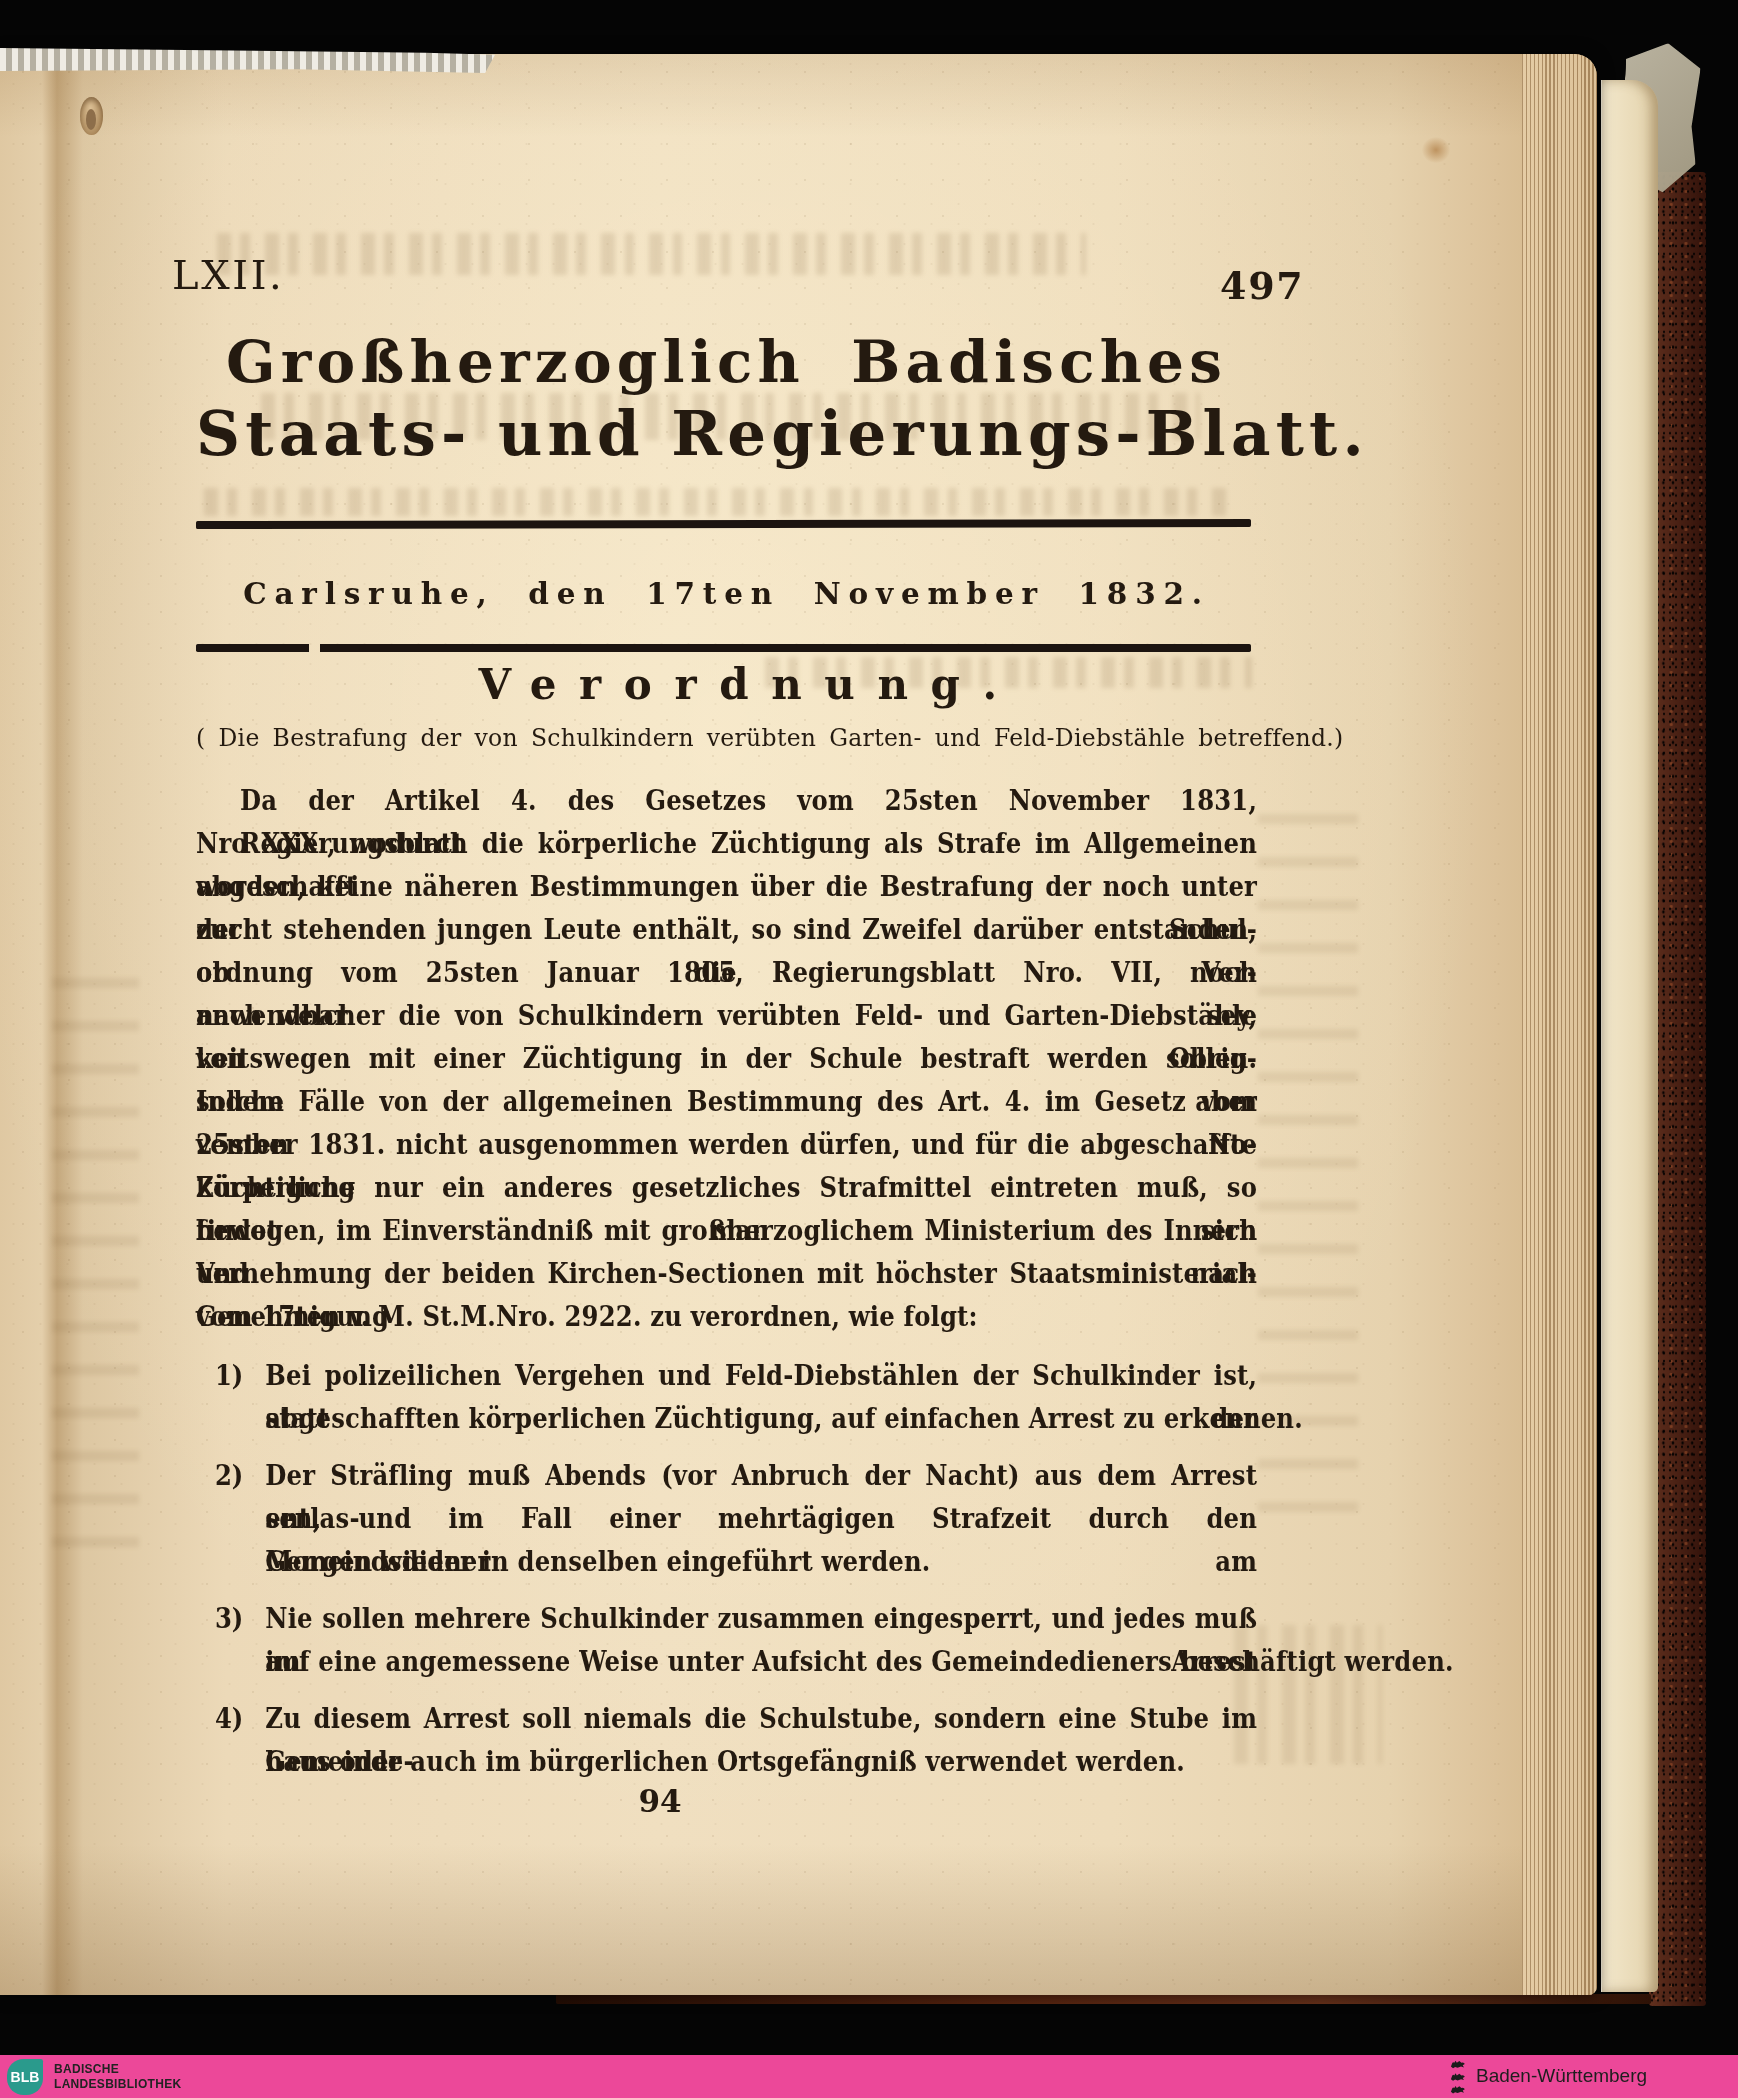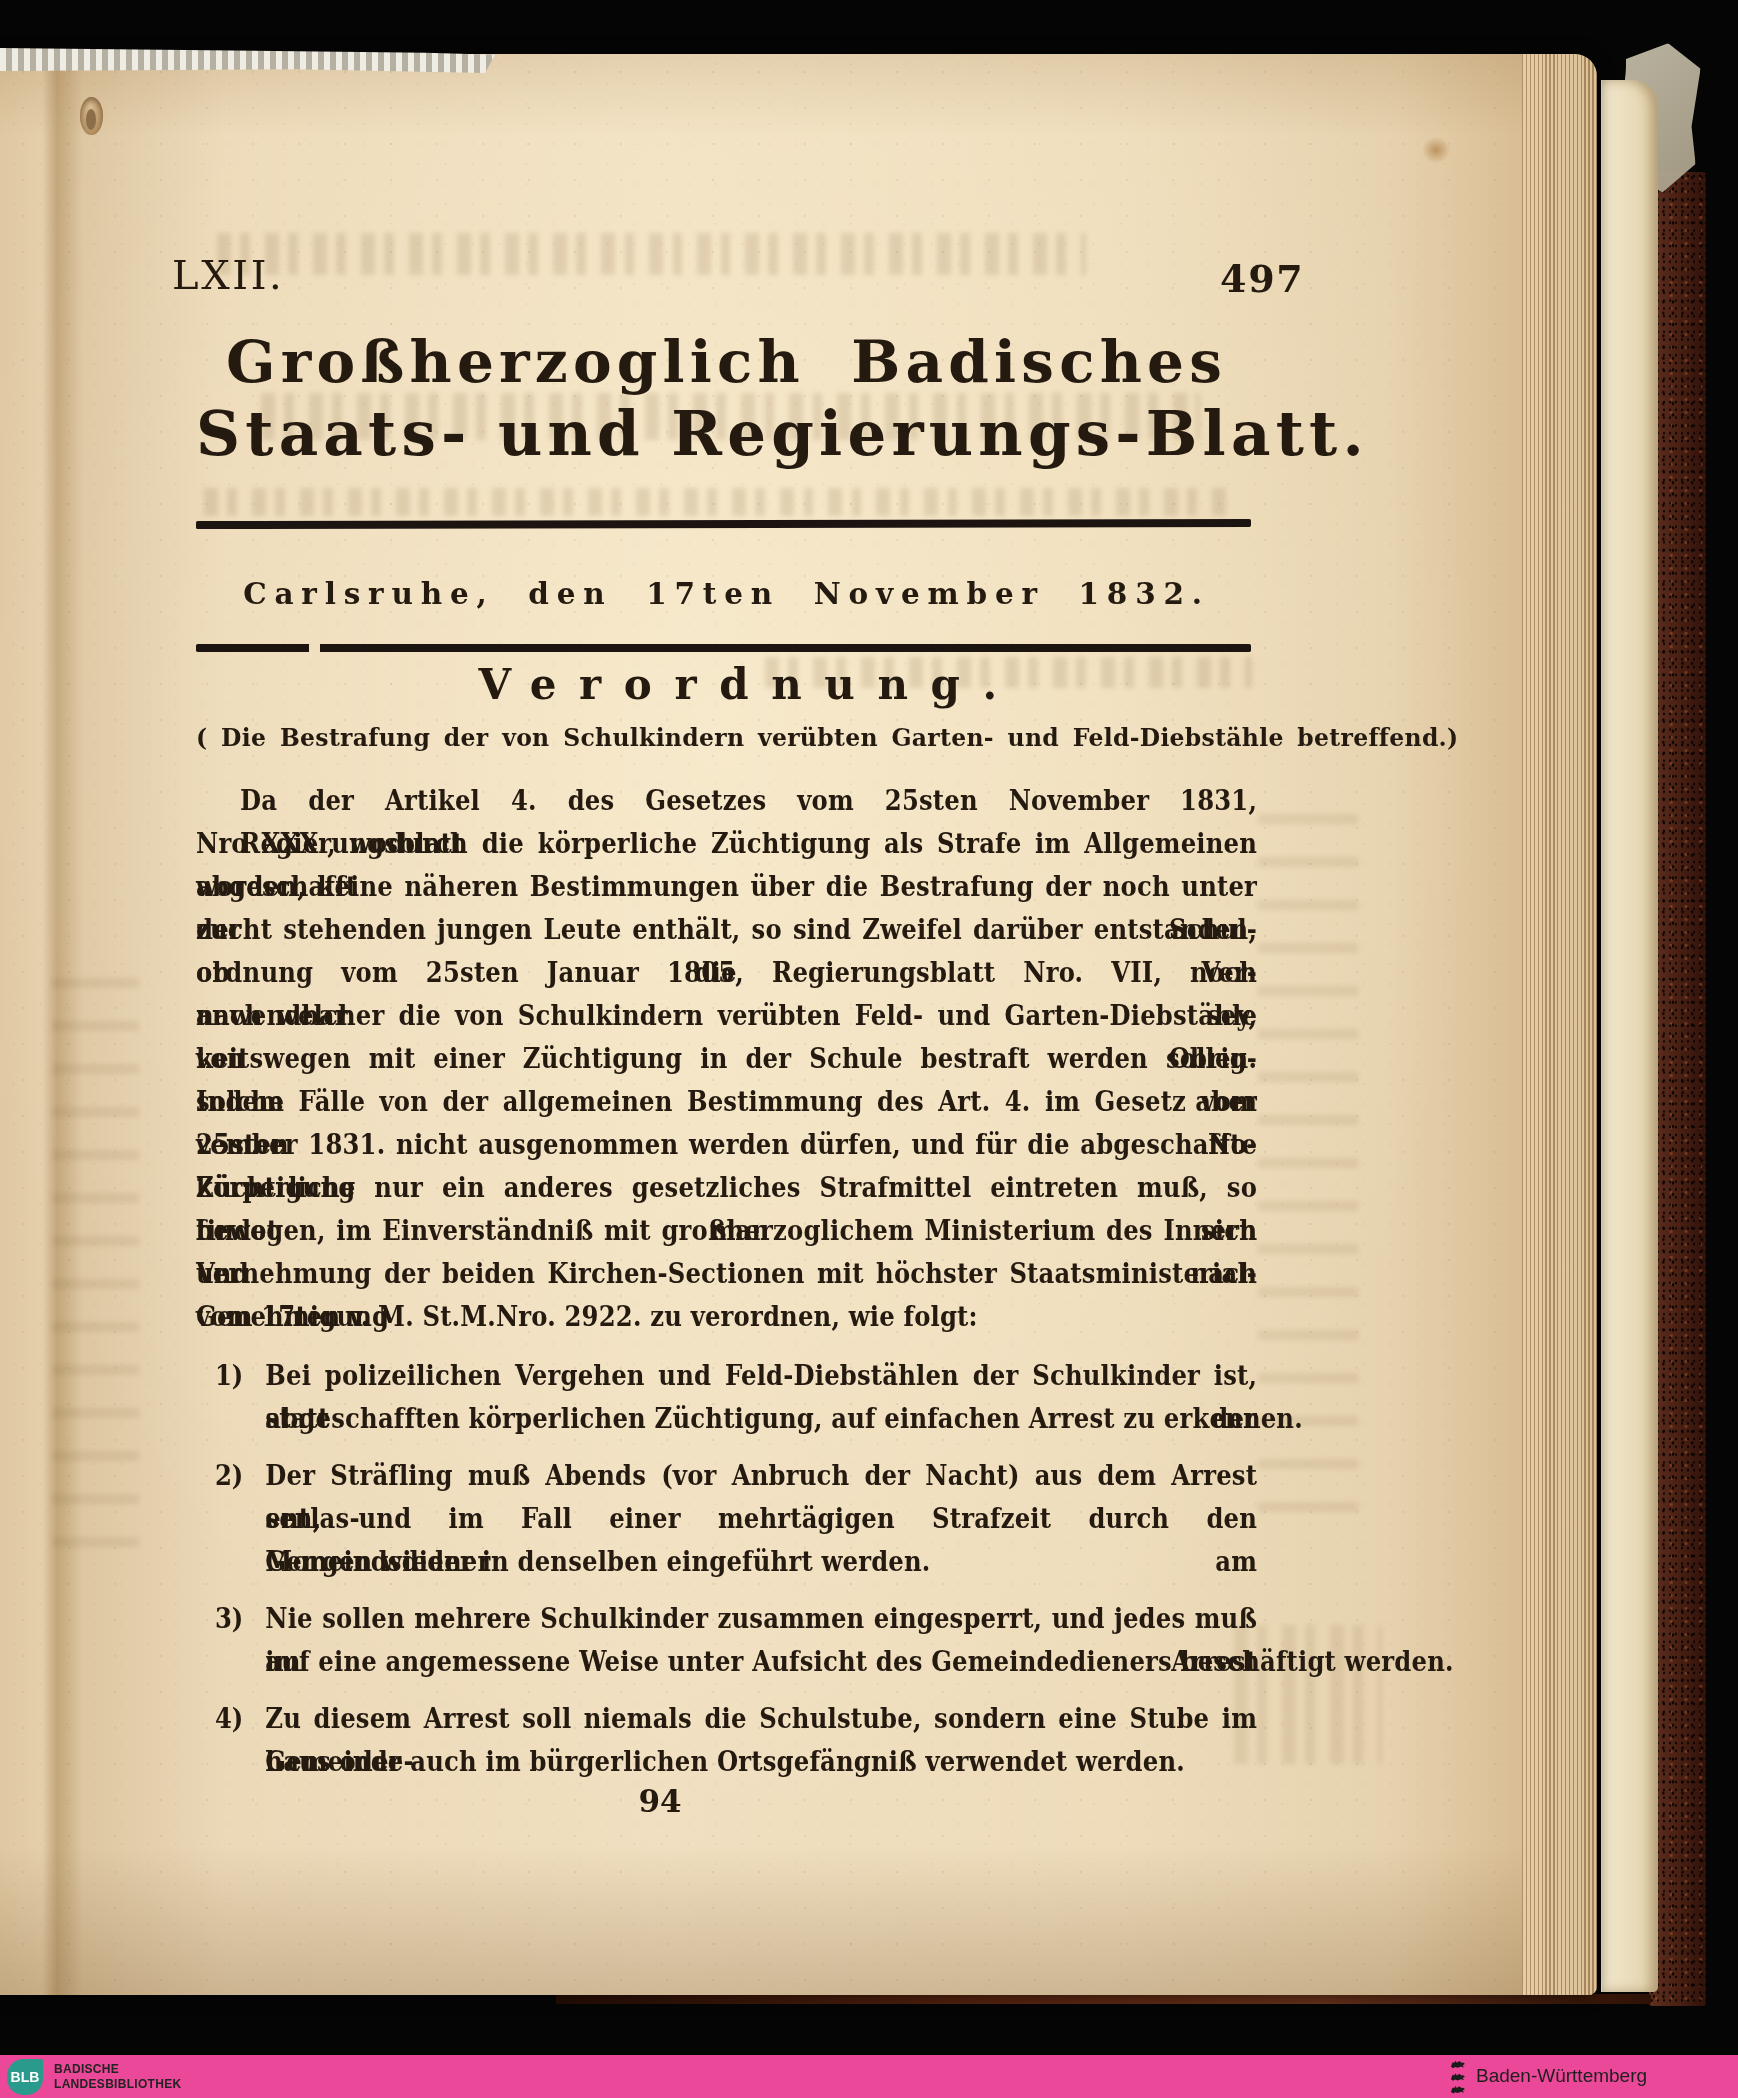--- a/index.html
+++ b/index.html
@@ -79,30 +79,30 @@
   }
   
   .ghost{
     position:absolute;z-index:4;opacity:.14;filter:blur(2.6px);
     background:repeating-linear-gradient(90deg, #6f5028 0 14px, transparent 14px 23.5px, #6f5028 23.5px 33px, transparent 33px 48px);
   }
   .ghost.vert{background:repeating-linear-gradient(0deg, #6f5028 0 9.6px, transparent 9.6px 43px);opacity:.10;}
   
   .ink{color:#241a10;z-index:5;position:absolute;}
   .roman-num{left:172px;top:252px;font-size:40px;font-weight:normal;letter-spacing:2.6px;}
-  .folio-num{left:1220px;top:256px;width:80px;font-size:38px;font-weight:bold;text-align:right;letter-spacing:1.7px;}
+  .folio-num{left:1220px;top:263px;width:80px;font-size:38px;font-weight:bold;text-align:right;letter-spacing:1.7px;}
   .center-col{left:196px;width:1061px;text-align:center;}
   .masthead1{top:328px;font-size:58px;font-weight:bold;letter-spacing:5.2px;word-spacing:21px;white-space:nowrap;}
   .masthead2{top:398px;font-size:61px;font-weight:bold;letter-spacing:5.2px;white-space:nowrap;}
   .rule{position:absolute;left:196px;width:1055px;height:7.8px;z-index:5;background:#1c1410;border-radius:1.7px;}
   .rule1{top:520px;transform:rotate(-.12deg);}
   .rule2{top:644px;background:linear-gradient(90deg,#1c1410 0 113px,rgba(0,0,0,0) 113px 124px,#1c1410 124px);}
   .dateline{top:576px;font-size:29.5px;font-weight:bold;letter-spacing:7.8px;word-spacing:15.6px;white-space:nowrap;}
   .sect-heading{top:654px;font-size:42px;font-weight:bold;letter-spacing:22.6px;padding-left:22.6px;white-space:nowrap;margin-top:6px;}
-  .subject{top:724px;font-size:23.5px;font-weight:bold;letter-spacing:0.3px;word-spacing:5.2px;white-space:nowrap;}
+  .subject{top:724px;font-size:23.5px;font-weight:normal;letter-spacing:0.3px;word-spacing:5.2px;white-space:nowrap;}
   .body-block{left:196px;top:779px;width:1179px;transform:scaleX(.9);transform-origin:0 0;}
   .tline{font-size:27px;font-weight:bold;line-height:43px;height:43px;white-space:nowrap;
          text-align:justify;text-align-last:left;letter-spacing:0.2px;color:#241a10;}
   .tline.just{text-align-last:justify;white-space:normal;}
   .items-block{left:196px;top:1354px;width:1179px;transform:scaleX(.9);transform-origin:0 0;}
   .item{position:relative;margin-bottom:14px;}
   .item-num{position:absolute;left:21px;top:0;font-size:27px;font-weight:bold;line-height:43px;color:#241a10;}
   .item-lines{margin-left:77px;}
   .sig-mark{left:608px;top:1783px;width:104px;text-align:center;font-size:31px;font-weight:bold;}
   

